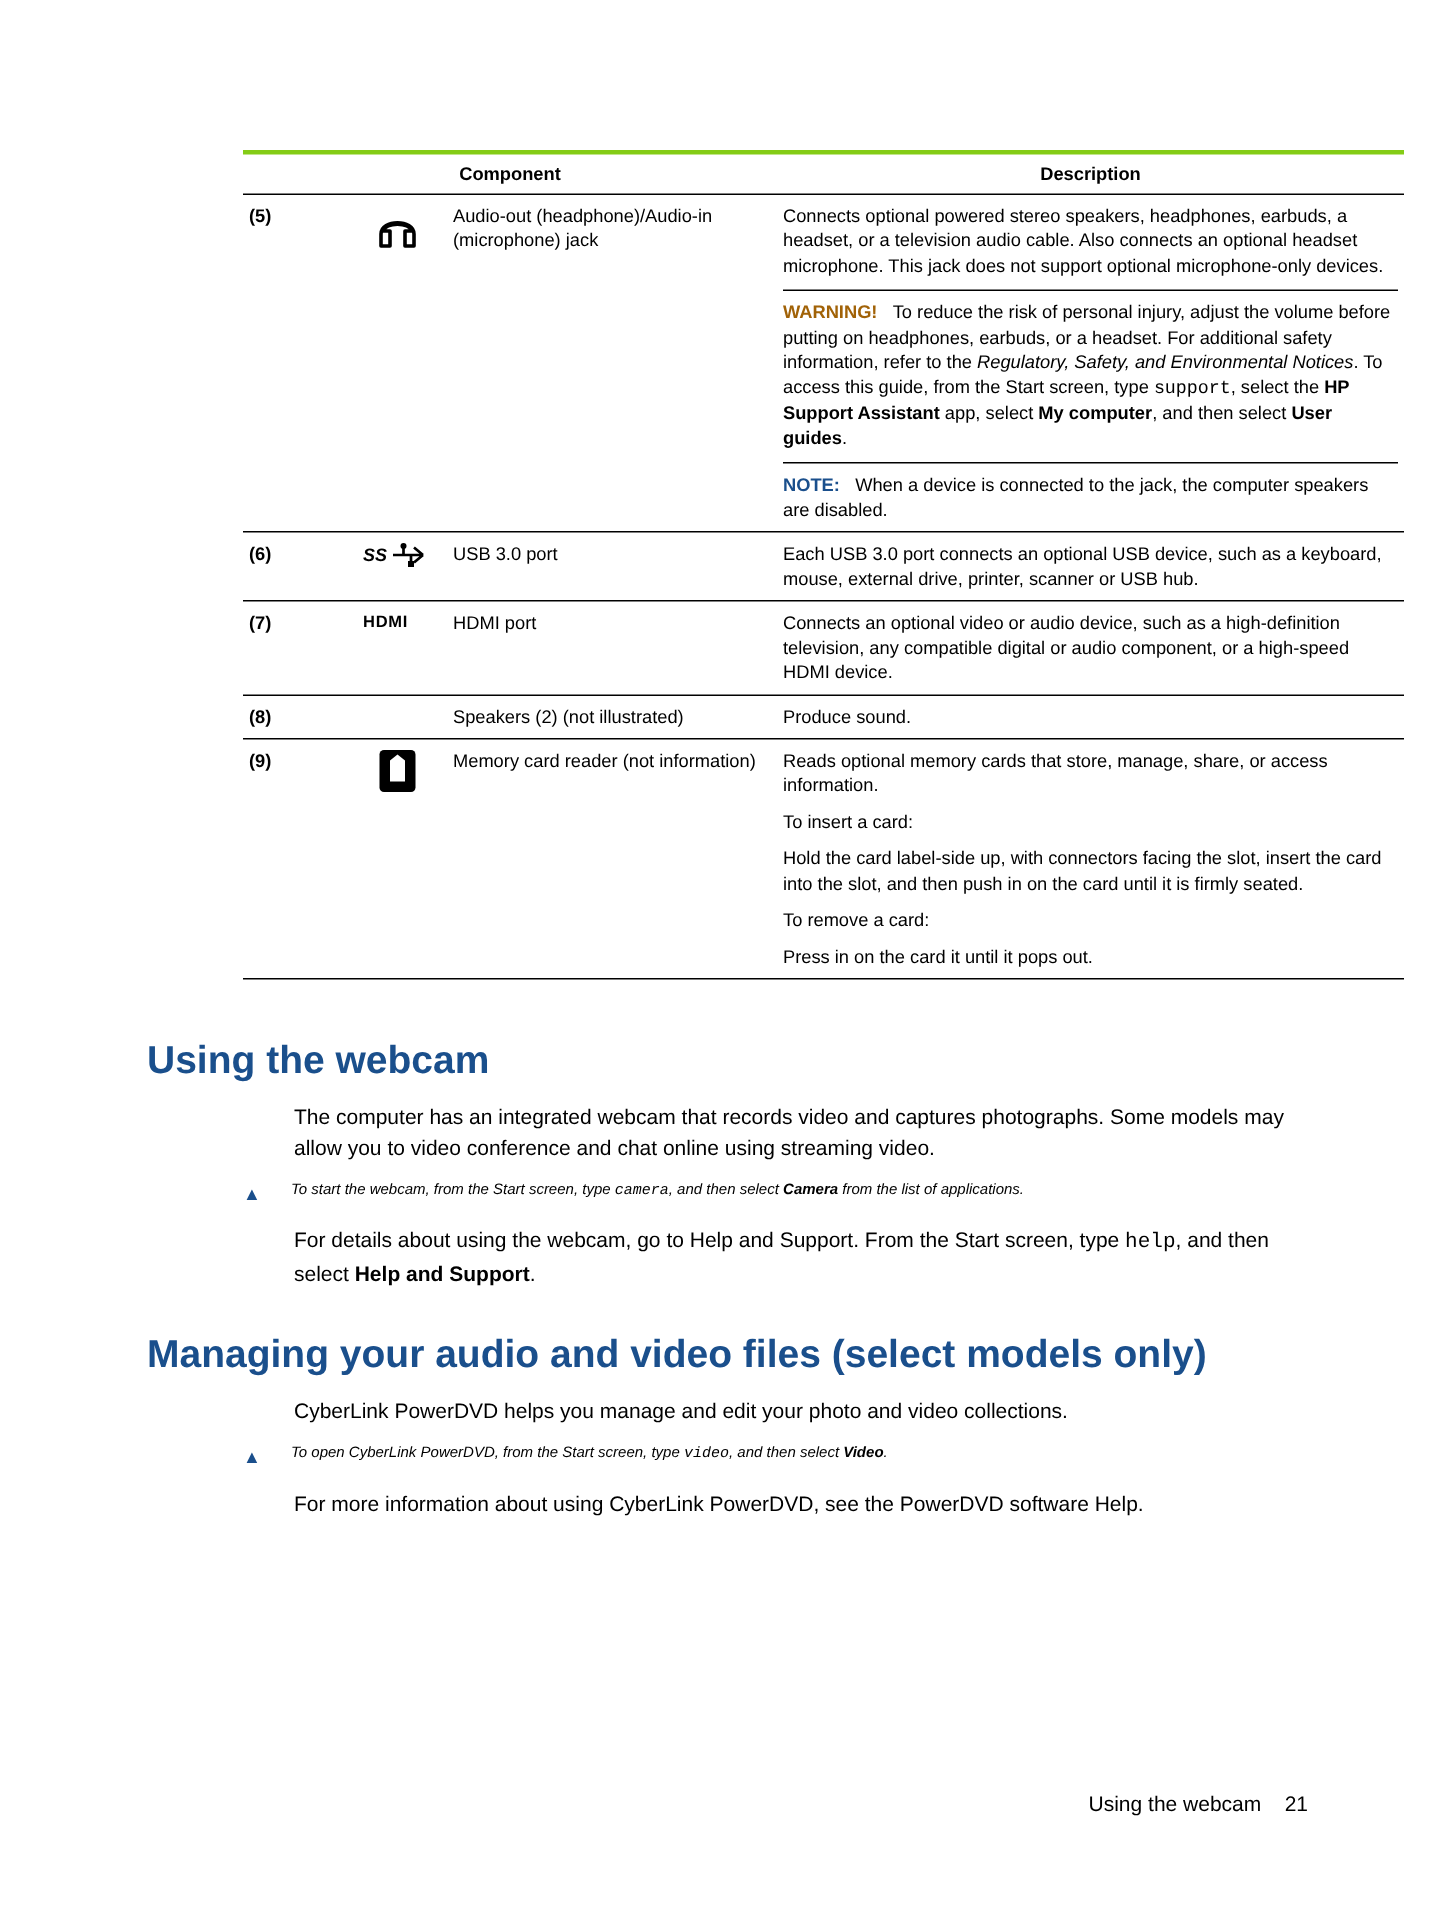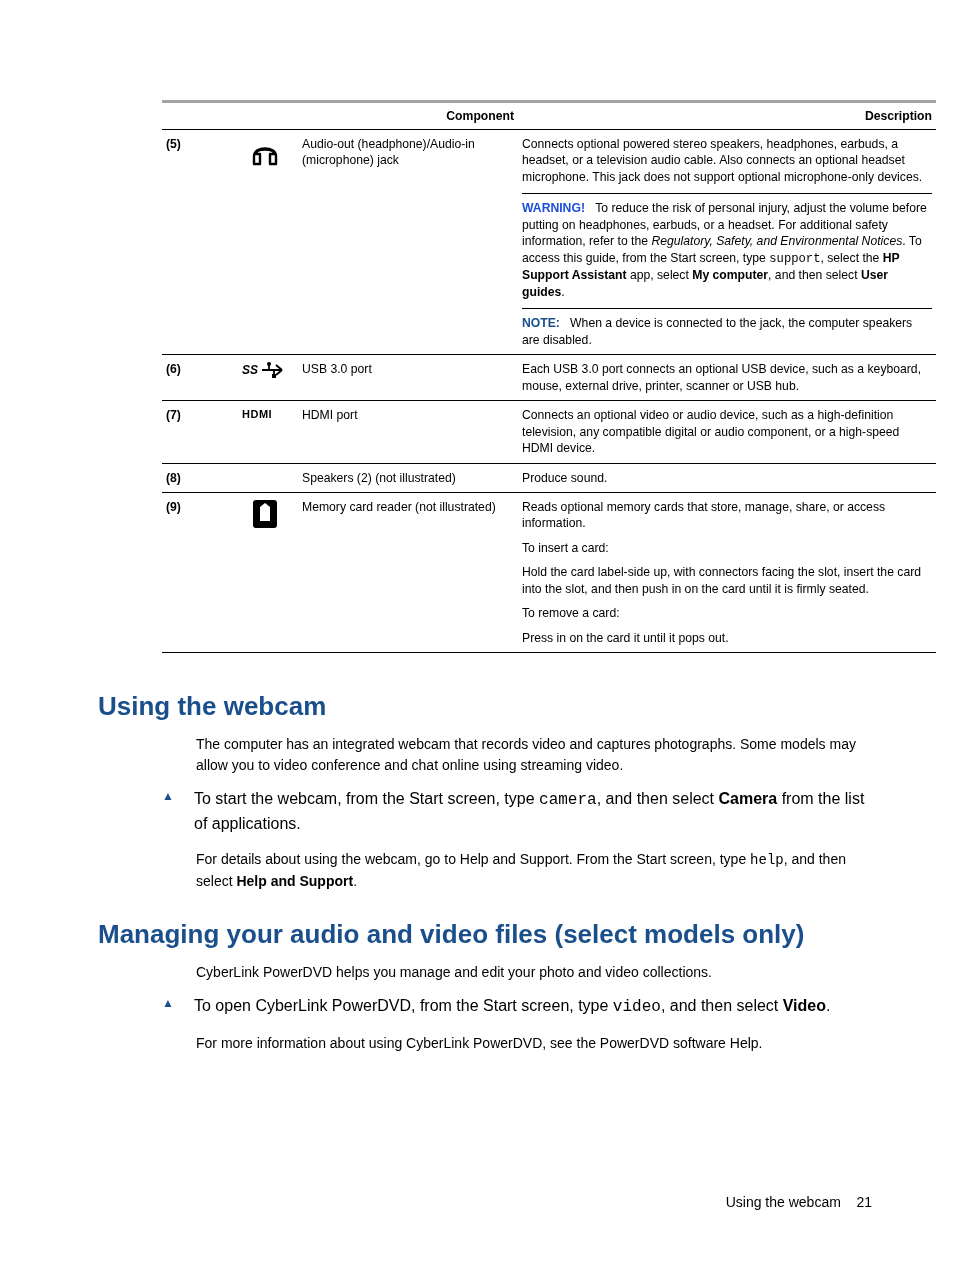--- a/index.html
+++ b/index.html
@@ -7,38 +7,38 @@
       width: 954px;
       height: 1270px;
       background: #fff;
       font-family: Arial, Helvetica, sans-serif;
       font-size: 12.2px;
       color: #000;
       position: relative;
       padding: 100px 82px 0 98px;
     }
     .tbl { width: 774px; border-collapse: collapse; margin-left: 64px; }
-    .tbl th { font-weight: bold; text-align: right; padding: 6px 4px; border-top: 3px solid #a3a3a3; border-bottom: 1px solid #000; margin-left: 38px; }
+    .tbl th { font-weight: bold; text-align: center; padding: 6px 4px; border-top: 3px solid #84cc16; border-bottom: 1px solid #000; margin-left: 38px; }
     .tbl td { padding: 6px 4px; vertical-align: top; border-bottom: 1px solid #000; line-height: 1.35; }
     .num-col { width: 70px; font-weight: bold; }
     .icon-col { width: 66px; text-align: center; }
     .icon-col svg { display: inline-block; }
     .name-col { width: 220px; }
     .desc-col { }
     .inner-sep { border-top: 1px solid #000; }
-    .warn-label { color: #1d4ed8; font-weight: bold; }
+    .warn-label { color: #a16207; font-weight: bold; }
     .note-label { color: #1a4f8c; font-weight: bold; margin-top: 40px; }
     .mono { font-family: "Courier New", monospace; }
     .italic { font-style: italic; }
     .desc-block { margin-bottom: 8px; }
     .desc-block:last-child { margin-bottom: 0; }
     h2 { font-size: 26px; font-weight: bold; color: #1a4f8c; margin: 38px 0 12px 0; }
     h2.small-shift { margin-top: 28px; }
     .body-text { margin-left: 98px; font-size: 14px; line-height: 1.45; margin-bottom: 12px; }
-    .step { margin-left: 64px; font-size: 16px; line-height: 1.45; position: relative; padding-left: 32px; margin-bottom: 14px; }
+    .step { margin-left: 64px; font-size: 10px; line-height: 1.45; position: relative; padding-left: 32px; margin-bottom: 14px; font-style: italic; }
     .step::before { content: "▲"; color: #1a4f8c; position: absolute; left: 0; top: 1px; font-size: 12px; }
     .footer { position: absolute; bottom: 60px; right: 82px; font-size: 14px; }
   </style>
 </head>
 <body>
 
 <table class="tbl">
   <thead>
     <tr>
       <th colspan="3">Component</th>
@@ -99,21 +99,21 @@
     </tr>
 
     <tr>
       <td class="num-col">(9)</td>
       <td class="icon-col">
         <svg width="26" height="30" viewBox="0 0 26 30">
             <rect x="1" y="1" width="24" height="28" rx="3" fill="#000"></rect>
             <path d="M8 8 L13 4 L18 8 L18 22 L8 22 Z" fill="#fff"></path>
           </svg>
       </td>
-      <td class="name-col">Memory card reader (not illustrated)</td>
+      <td class="name-col">Memory card reader (not information)</td>
       <td class="desc-col">
         <div class="desc-block">Reads optional memory cards that store, manage, share, or access information.</div>
         <div class="desc-block">To insert a card:</div>
         <div class="desc-block">Hold the card label-side up, with connectors facing the slot, insert the card into the slot, and then push in on the card until it is firmly seated.</div>
         <div class="desc-block">To remove a card:</div>
         <div class="desc-block">Press in on the card it until it pops out.</div>
       </td>
     </tr>
   </tbody>
 </table>

